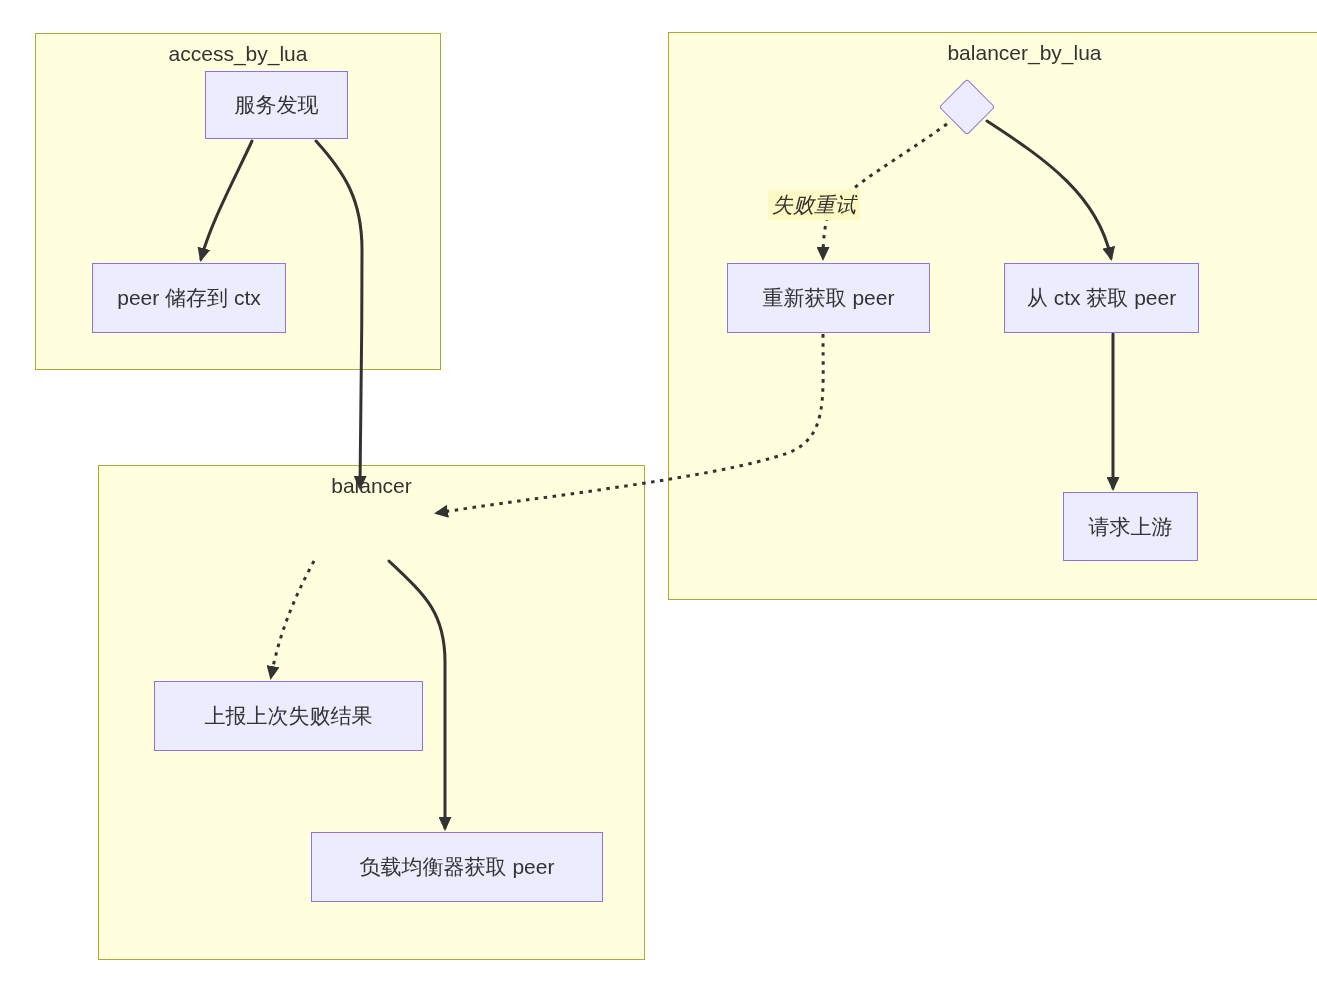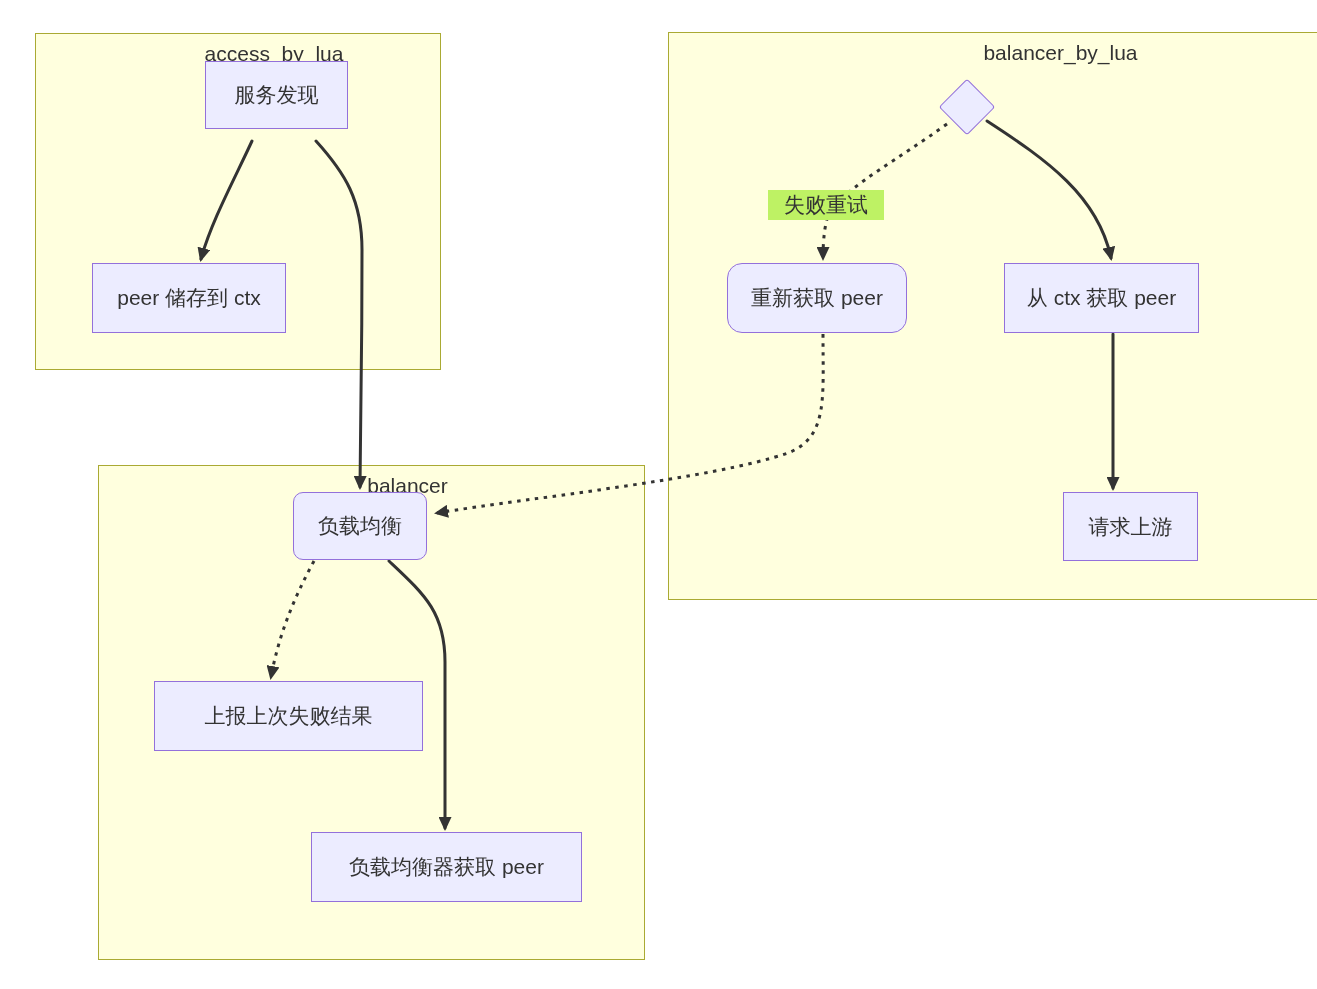--- a/index.html
+++ b/index.html
@@ -24,21 +24,20 @@
     box-sizing: border-box;
   }
   .cluster-title {
     position: absolute;
     top: 8px;
     left: 0;
     width: 100%;
     text-align: center;
     font-size: 21px;
     color: #333333;
-    padding-left: 36px;
   }
   #edges {
     position: absolute;
     left: 0;
     top: 0;
     z-index: 1;
   }
   .node {
     position: absolute;
     background: #ececff;
@@ -54,26 +53,27 @@
   }
   .node.rounded {
     border-radius: 10px;
   }
   .node.diamond {
     transform: rotate(45deg);
     border-radius: 3px;
   }
   .edge-label {
     position: absolute;
-    background: #bef264;
+    background: #fef9c3;
     font-size: 21px;
     color: #333333;
-    padding: 1px 16px;
+    padding: 1px 4px;
     z-index: 2;
     white-space: nowrap;
+    font-style: italic;
   }
   .edge {
     fill: none;
     stroke: #333333;
     stroke-width: 3;
   }
   .edge.solid {
     stroke-linecap: round;
   }
   .edge.dotted {
@@ -114,33 +114,32 @@
 
     <path class="edge dotted" d="M 823 334 C 823 400, 828 437, 788 453 C 712 479, 535 497, 437 513" marker-end="url(#arrowhead)"></path>
 
     <path class="edge solid" d="M 1113 334 L 1113 488" marker-end="url(#arrowhead)"></path>
 
     <path class="edge dotted" d="M 314 561 C 294 598, 279 634, 271 677" marker-end="url(#arrowhead)"></path>
 
     <path class="edge solid" d="M 389 561 C 424 594, 445 612, 445 662 L 445 828" marker-end="url(#arrowhead)"></path>
   </svg>
 
-  <div class="node" style="left:205px; top:61px; width:143px; height:68px;">服务发现</div>
+  <div class="node" style="left:205px; top:71px; width:143px; height:68px;">服务发现</div>
 
   <div class="node" style="left:92px; top:263px; width:194px; height:70px;">peer 储存到 ctx</div>
 
   <div class="node diamond" style="left:947px; top:87px; width:40px; height:40px;"></div>
 
-  <div class="node" style="left:727px; top:263px; width:180px; height:70px;border-radius:15px;">重新获取 peer</div>
+  <div class="node" style="left:727px; top:263px; width:203px; height:70px;">重新获取 peer</div>
 
   <div class="node" style="left:1004px; top:263px; width:195px; height:70px;">从 ctx 获取 peer</div>
 
   <div class="node" style="left:1063px; top:492px; width:135px; height:69px;">请求上游</div>
 
-  <div class="node rounded" style="left:293px; top:492px; width:134px; height:68px;">负载均衡</div>
 
   <div class="node" style="left:154px; top:681px; width:269px; height:70px;">上报上次失败结果</div>
 
-  <div class="node" style="left:311px; top:832px; width:271px; height:70px;text-align:center;">负载均衡器获取 peer</div>
+  <div class="node" style="left:311px; top:832px; width:292px; height:70px;text-align:center;">负载均衡器获取 peer</div>
 
   <div class="edge-label" style="left:768px; top:190px;">失败重试</div>
 
 </div>
 
 </body></html>

